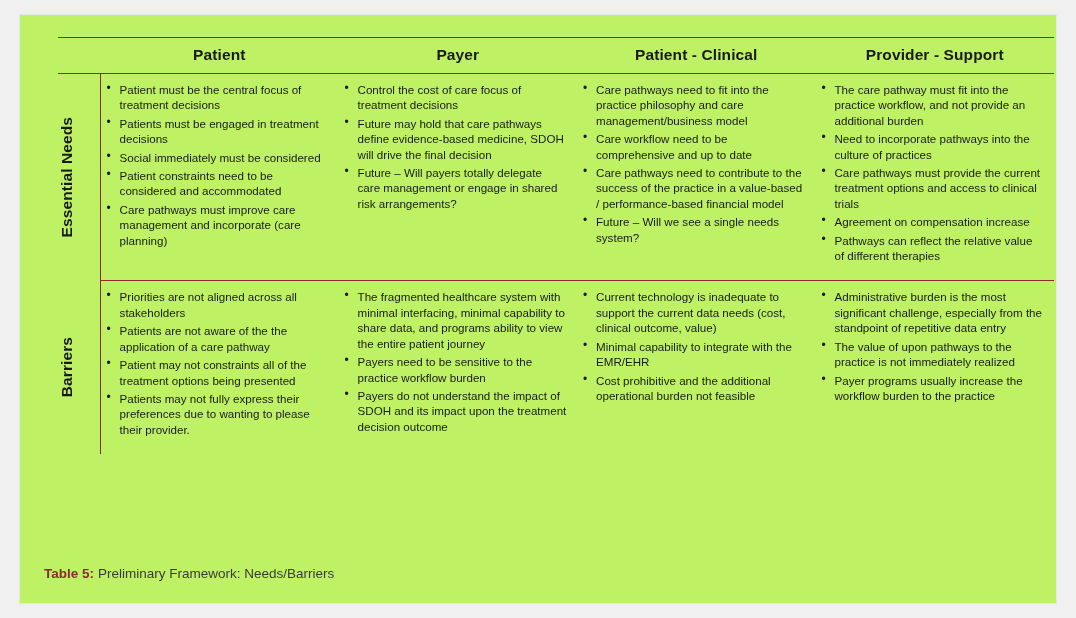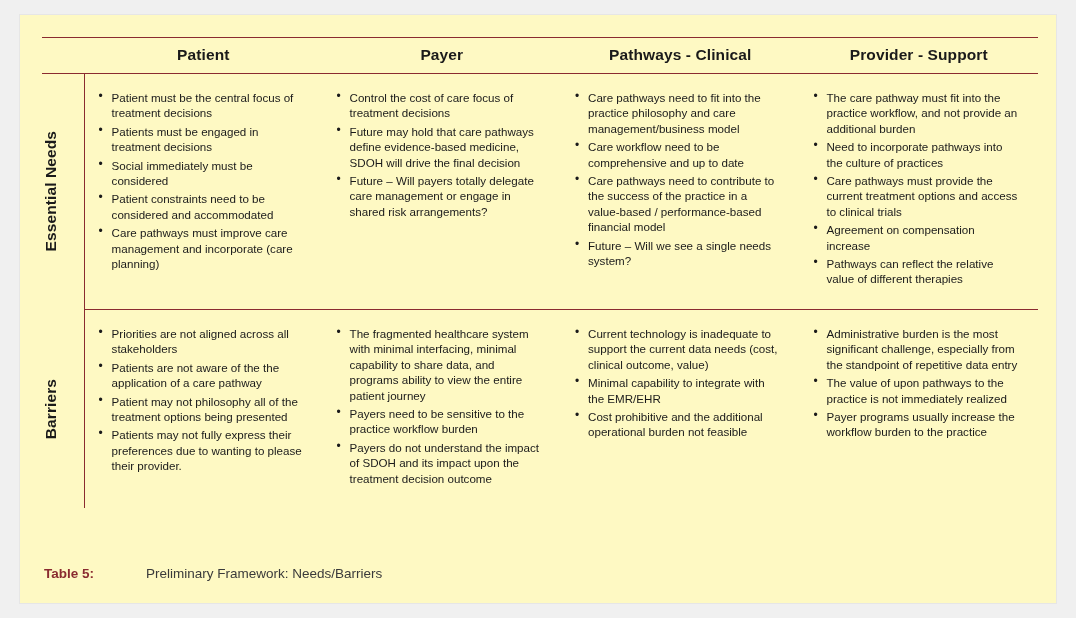--- a/index.html
+++ b/index.html
@@ -14,23 +14,23 @@
     background: #f0f0f0;
     box-sizing: border-box;
     display: flex;
     align-items: flex-start;
     justify-content: center;
   }
   .card {
     width: 1036px;
     height: 588px;
     margin-top: 15px;
-    background: #fef9c3;
+    background: #bef264;
     box-sizing: border-box;
-    padding: 22px 24px 0 8px;
+    padding: 22px 24px 0 24px;
     position: relative;
     box-shadow: 0 0 0 1px #e6e6e6;
   }
   .table-wrap {
     margin-left: 14px;
     margin-right: 16px;
   }
   table.matrix {
     border-collapse: collapse;
     width: 996px;
@@ -84,21 +84,21 @@
     padding: 8px 10px 14px 4px;
     font-size: 11.6px;
     line-height: 1.33;
     color: #1a1a1a;
   }
   td.cell.sep-bottom {
     border-bottom: 1.2px solid #8a2b30;
   }
 
   ul.bullets {
-    margin: 8px;
+    margin: 0;
     padding: 0;
     list-style: none;
   }
   ul.bullets li {
     position: relative;
     padding-left: 15px;
     margin-bottom: 3px;
   }
   ul.bullets li::before {
     content: "\2022";
@@ -114,21 +114,21 @@
     left: 24px;
     bottom: 22px;
     font-size: 13.5px;
     color: #333333;
   }
   .caption .label {
     color: #8a2b30;
     font-weight: bold;
     margin-right: 4px;
   }
-  .caption .text { color: #3a3a3a; margin-left: 48px; }
+  .caption .text { color: #3a3a3a; }
 </style>
 </head>
 <body>
 
 <div class="page">
   <div class="card">
 
     <div class="table-wrap">
       <table class="matrix">
         <colgroup>
@@ -140,21 +140,21 @@
         </colgroup>
         <tbody>
             <tr class="top-rule">
           <td></td>
           <td colspan="4"></td>
         </tr>
         <tr>
           <th class="corner"></th>
           <th class="colhead">Patient</th>
           <th class="colhead">Payer</th>
-          <th class="colhead">Pathways - Clinical</th>
+          <th class="colhead">Patient - Clinical</th>
           <th class="colhead">Provider - Support</th>
         </tr>
 
         <tr>
           <td class="rowlabel">
             <div class="vertical-label">Essential Needs</div>
           </td>
           <td class="cell sep-bottom">
             <ul class="bullets">
               <li>Patient must be the central focus of treatment decisions</li>
@@ -191,21 +191,21 @@
         </tr>
 
         <tr>
           <td class="rowlabel">
             <div class="vertical-label">Barriers</div>
           </td>
           <td class="cell">
             <ul class="bullets">
               <li>Priorities are not aligned across all stakeholders</li>
               <li>Patients are not aware of the the application of a care pathway</li>
-              <li>Patient may not philosophy all of the treatment options being presented</li>
+              <li>Patient may not constraints all of the treatment options being presented</li>
               <li>Patients may not fully express their preferences due to wanting to please their provider.</li>
             </ul>
           </td>
           <td class="cell">
             <ul class="bullets">
               <li>The fragmented healthcare system with minimal interfacing, minimal capability to share data, and programs ability to view the entire patient journey</li>
               <li>Payers need to be sensitive to the practice workflow burden</li>
               <li>Payers do not understand the impact of SDOH and its impact upon the treatment decision outcome</li>
             </ul>
           </td>

